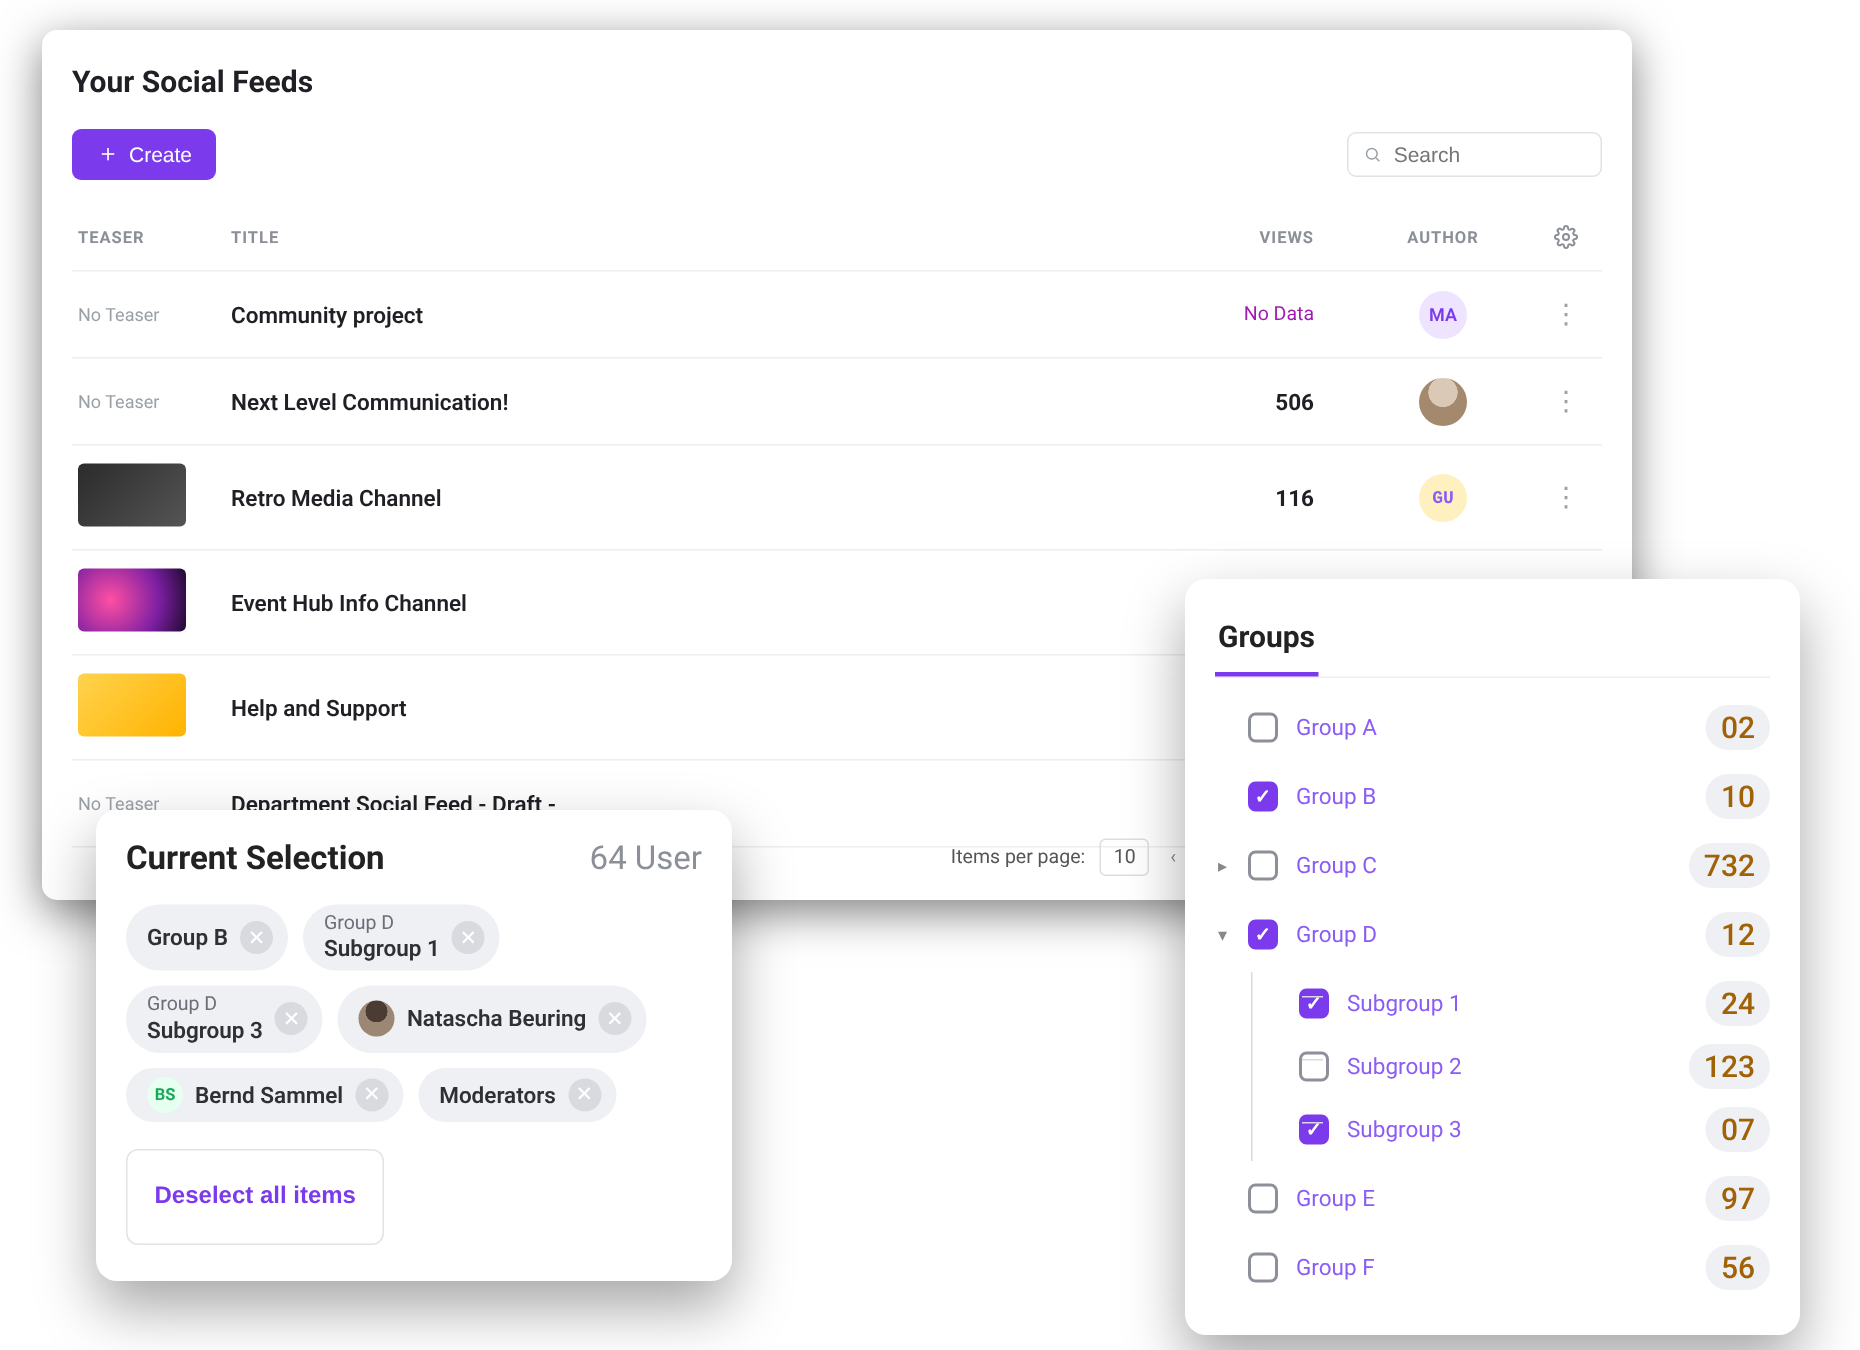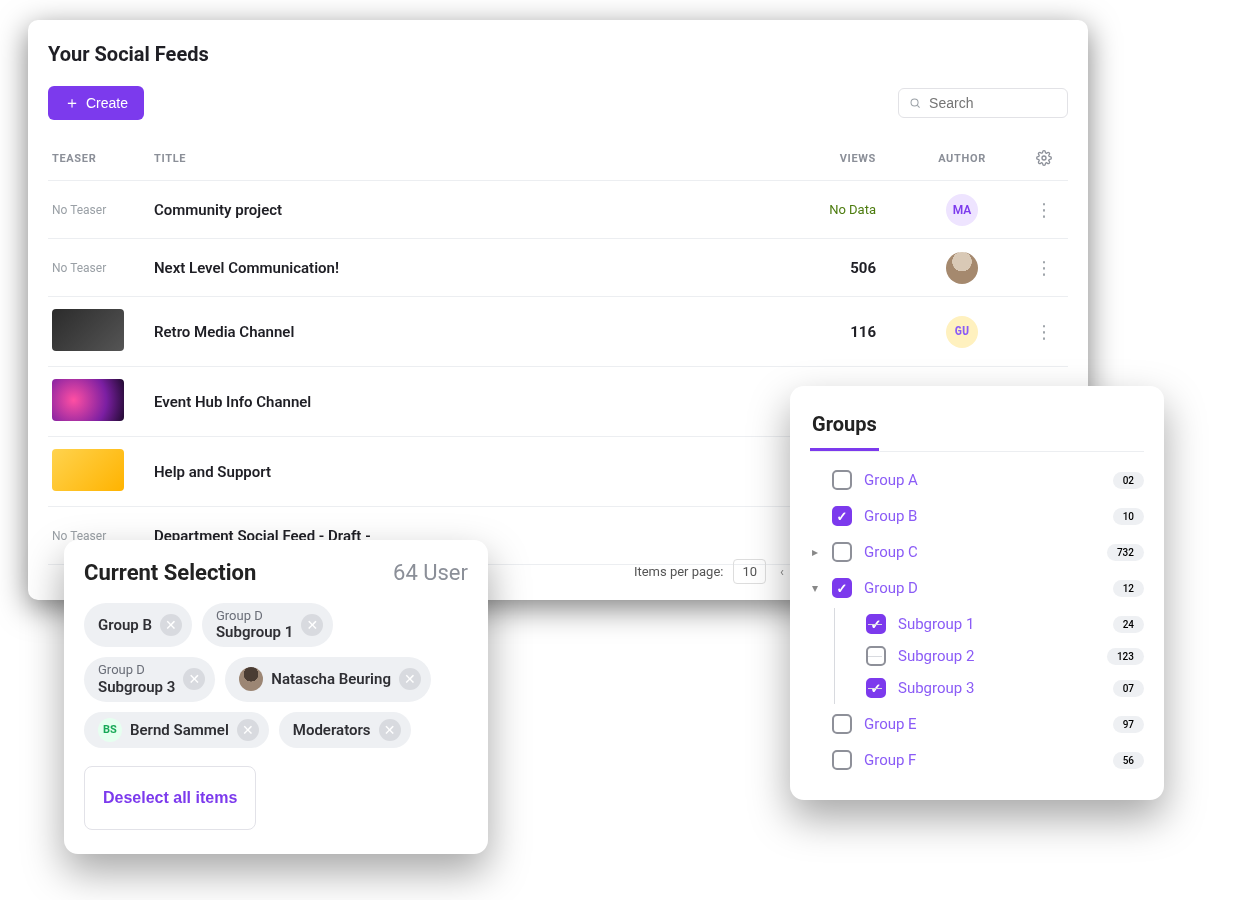--- a/index.html
+++ b/index.html
@@ -94,21 +94,21 @@
     min-height: 58px;
   }
   .teaser-col { font-size: 12px; color: #9aa0a6; }
   .teaser-thumb {
     width: 72px; height: 42px;
     border-radius: 4px;
     display: inline-block;
   }
   .title-col { font-size: 15px; font-weight: 600; color: #1f1f25; }
   .views-col { text-align: right; padding-right: 24px; font-size: 15px; font-weight:700; color:#1f1f25; }
-  .views-nodata { font-weight:400; font-size: 13px; color:#4d7c0f; }
+  .views-nodata { font-weight:400; font-size: 13px; color:#a21caf; }
   .author-col { display:flex; justify-content:center; }
   .avatar {
     width: 32px; height: 32px; border-radius: 50%;
     display:inline-flex; align-items:center; justify-content:center;
     font-size: 12px; font-weight:600;
   }
   .kebab-col { display:flex; justify-content:center; }
   .kebab { font-size: 18px; color:#9aa0a6; cursor:pointer; line-height:1; }
 
   .pager {
@@ -171,21 +171,21 @@
   .deselect-btn {
     border:1px solid #e2e2e8; background:#fff; border-radius:8px;
     padding:22px 18px; font-size:16px; font-weight:600; color:#7c3aed; cursor:pointer;
   }
 
   
   .groups-panel {
     position:absolute;
     left:790px;
     top:386px;
-    width:374px;
+    width:410px;
     background:#fff;
     border-radius:14px;
     box-shadow:0 18px 40px rgba(0,0,0,0.35);
     padding:20px 20px 24px 20px;
   }
   .groups-tab-row { border-bottom:1px solid #eceef1; margin-bottom:12px; }
   .groups-tab {
     display:inline-block;
     font-size:20px; font-weight:700; color:#222;
     padding:6px 2px 12px 2px;
@@ -200,21 +200,21 @@
   .indent-spacer { width:10px; }
   .cbx {
     width:20px; height:20px; border-radius:5px;
     border:2px solid #8e9099; display:inline-flex;
     align-items:center; justify-content:center; cursor:pointer; flex-shrink:0;
   }
   .cbx.checked { background:#7c3aed; border-color:#7c3aed; color:#fff; }
   .cbx.checked::after { content:"✓"; font-size:13px; font-weight:700; }
   .group-label { font-size:15px; color:#8b5cf6; flex:1; }
   .group-badge {
-    background:#eef0f3; color:#000000; font-size:10px; font-weight:500;
+    background:#eef0f3; color:#a16207; font-size:20px; font-weight:500;
     border-radius:999px; padding:3px 10px;
   }
   .sub-indent { padding-left:34px; position:relative; }
   .sub-indent::before {
     content:""; position:absolute; left:24px; top:0; bottom:0;
     border-left:1px solid #d8dadf;
   }
   .sub-row::before {
     content:""; position:absolute; left:24px; top:16px; width:14px;
     border-top:1px solid #d8dadf;

